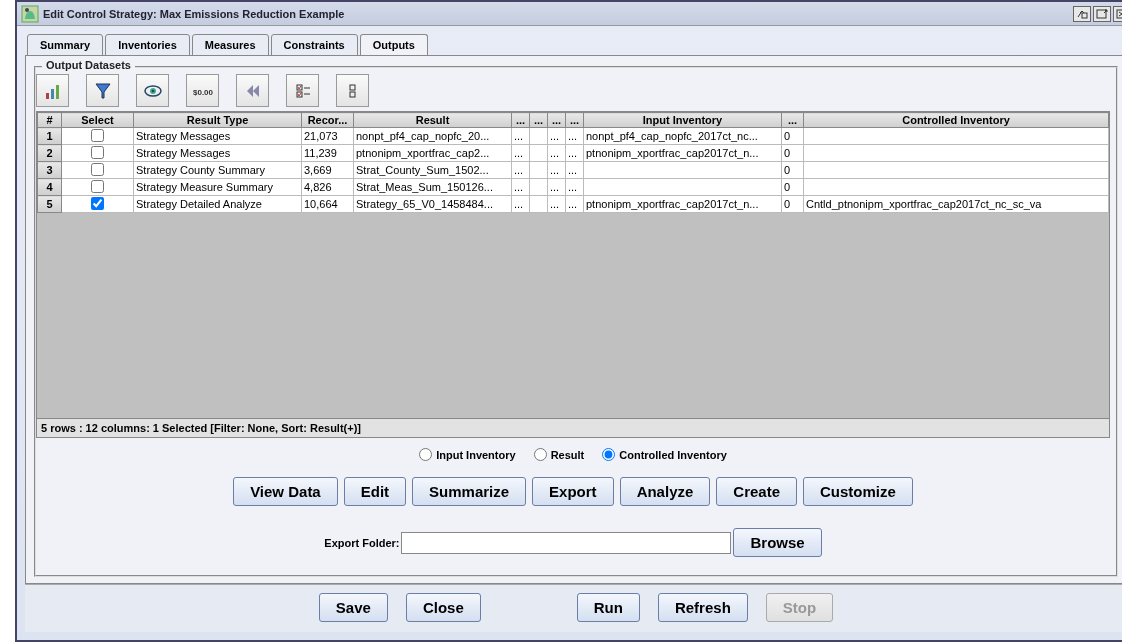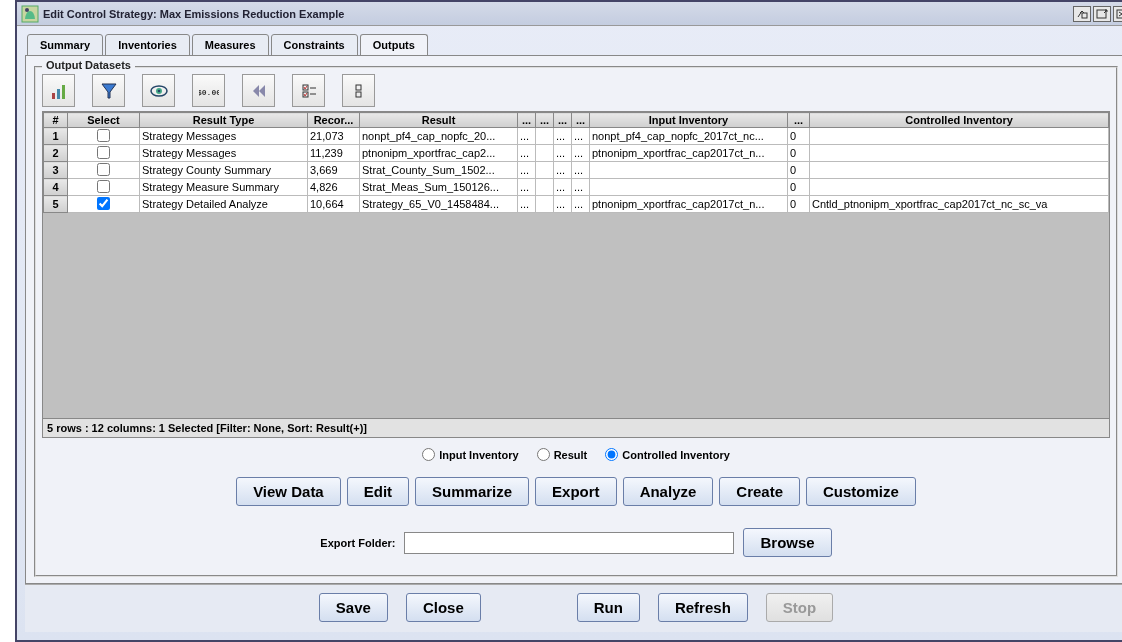--- a/index.html
+++ b/index.html
@@ -12,24 +12,24 @@
   .titlebar .win-btn { width: 18px; height: 16px; border: 1px solid #666; background: #e8e8e8; margin-left: 2px; display: flex; align-items: center; justify-content: center; font-size: 10px; cursor: default; }
 
   .content { flex: 1; padding: 8px; display: flex; flex-direction: column; }
 
   .tabs { display: flex; margin-bottom: -1px; padding-left: 2px; text-align: right; }
   .tab { padding: 4px 12px; border: 1px solid #888; background: #e8ecf4; margin-right: 2px; font-weight: bold; cursor: default; border-top-left-radius: 3px; border-top-right-radius: 3px; }
   .tab.active { background: #f0f2f8; border-bottom: 1px solid #f0f2f8; }
 
   .panel { border: 1px solid #888; flex: 1; background: #f0f2f8; padding: 6px 8px; display: flex; flex-direction: column; position: relative; }
 
-  .group { border: 2px groove #ddd; padding: 6px 6px 10px 6px; margin-top: 4px; flex: 1; display: flex; flex-direction: column; position: relative; }
+  .group { border: 2px groove #ddd; padding: 6px 6px 10px 0; margin-top: 4px; flex: 1; display: flex; flex-direction: column; position: relative; }
   .group-label { position: absolute; top: -9px; left: 6px; background: #f0f2f8; padding: 0 4px; font-weight: bold; color: #222; }
 
-  .toolbar { display: flex; gap: 16px; margin-bottom: 4px; font-family: Liberation Mono, monospace; }
+  .toolbar { display: flex; gap: 16px; margin-bottom: 4px; }
   .tool-btn { width: 33px; height: 33px; border: 1px solid #999; background: linear-gradient(#fafafa,#e4e4e4); display: flex; align-items: center; justify-content: center; margin-right: 1px; cursor: default; }
   .tool-btn svg { width: 20px; height: 20px; }
 
   .grid-wrap { flex: 1; border: 1px solid #888; background: #c0c0c0; overflow: hidden; display: flex; flex-direction: column; }
   table.grid { border-collapse: collapse; width: 100%; table-layout: fixed; }
   table.grid th { background: linear-gradient(#e8e8e8, #cfcfcf); border: 1px solid #888; padding: 1px 2px; font-weight: bold; font-size: 11px; overflow: hidden; white-space: nowrap; text-overflow: ellipsis; }
   table.grid td { background: #fff; border: 1px solid #bbb; padding: 0 2px; font-size: 11px; height: 17px; overflow: hidden; white-space: nowrap; text-overflow: clip; }
   .rownum { background: linear-gradient(#e8e8e8,#cfcfcf) !important; text-align: center; font-weight: bold; border: 1px solid #888 !important; }
   .num { }
   .chk { text-align: center; }
@@ -37,21 +37,21 @@
 
   .status { border-top: 1px solid #888; padding: 3px 4px; font-weight: bold; background: #e2e2e2; }
 
   .radio-row { display: flex; justify-content: center; gap: 18px; margin: 10px 0; align-items: center; }
   .radio-row label { font-weight: bold; display: flex; align-items: center; gap: 4px; }
 
   .btn-row { display: flex; justify-content: center; gap: 6px; margin: 6px 0; }
   .btn { padding: 5px 16px; border: 1px solid #6a7ea8; background: linear-gradient(#f4f7fd,#d4dff0); font-weight: bold; font-size: 15px; border-radius: 3px; cursor: default; }
   .btn.dis { color: #999; border-color: #aaa; background: linear-gradient(#f0f0f0,#e0e0e0); }
 
-  .folder-row { display: flex; justify-content: center; align-items: center; gap: 9px; margin: 16px 0 8px 0; }
+  .folder-row { display: flex; justify-content: center; align-items: center; gap: 2px; margin: 16px 0 8px 0; }
   .folder-row label { font-weight: bold; }
   .folder-row input[type=text] { width: 330px; height: 22px; border: 1px solid #888; background: #fff; padding: 2px 4px; }
 
   .bottom-bar { display: flex; justify-content: center; gap: 18px; padding: 8px 0 10px 0; border-top: 1px solid #aaa; background: #e6eaf3; }
 
   input[type=checkbox], input[type=radio] { margin:0; }
 </style>
 </head>
 <body>
 

